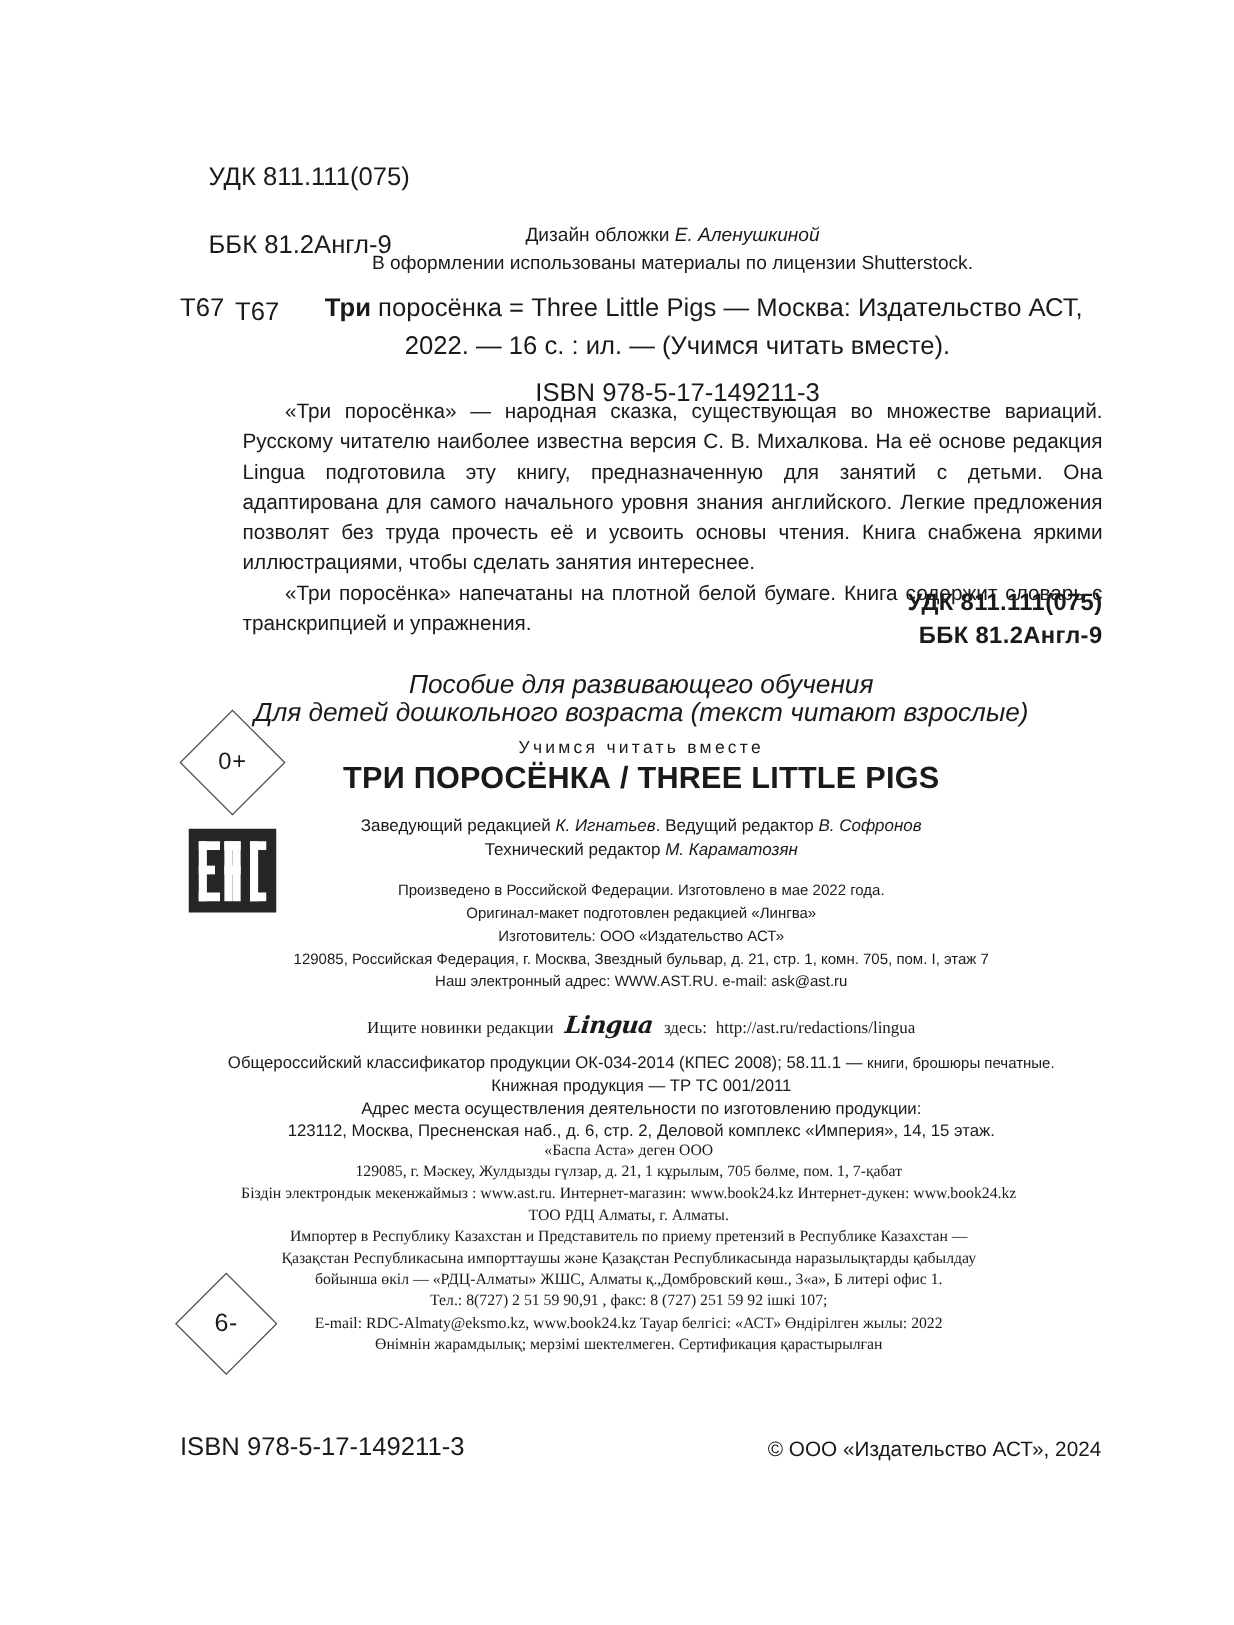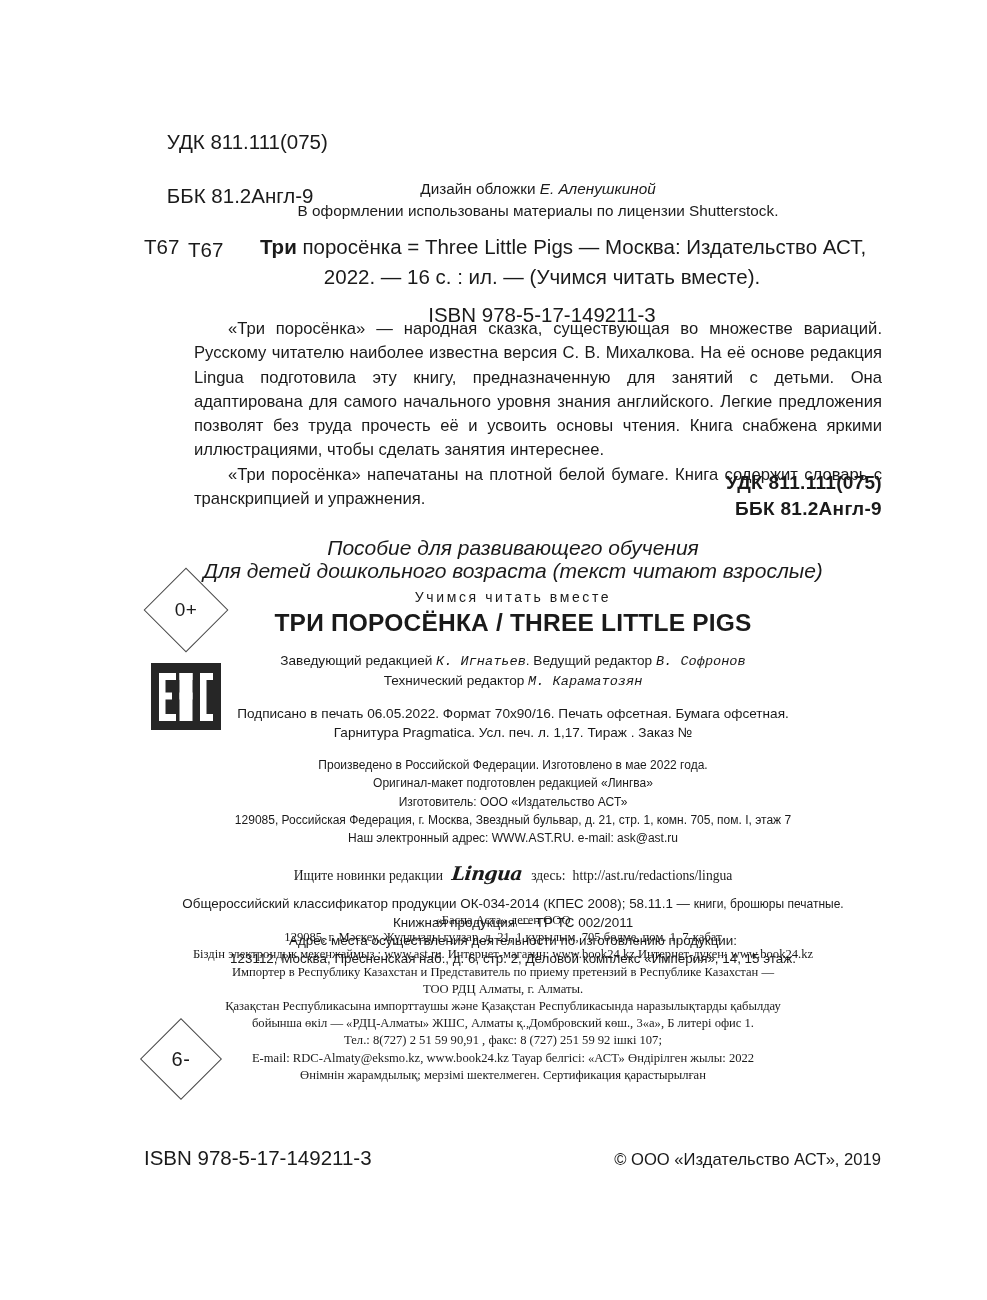--- a/index.html
+++ b/index.html
@@ -118,21 +118,21 @@
     font-weight: bold;
     line-height: 30px;
     letter-spacing: 0.2px;
     margin-top: 1px;
   }
   .editors {
     margin-top: 14px;
     font-size: 13.6px;
     line-height: 18.5px;
   }
-  .editors i { font-style: italic; font-family: Liberation Mono, monospace; }
+  .editors i { font-style: italic; }
   .print-info {
     margin-top: 14px;
     font-size: 13.6px;
     line-height: 18.5px;
   }
   .producer {
     margin-top: 14px;
     font-size: 12px;
     line-height: 18.3px;
   }
@@ -294,63 +294,59 @@
       <div>Для детей дошкольного возраста (текст читают взрослые)</div>
     </div>
     <div class="series-line">Учимся читать вместе</div>
     <div class="main-title">ТРИ ПОРОСЁНКА / THREE LITTLE PIGS</div>
 
     <div class="editors">
       <div><span>Заведующий редакцией </span><i>К. Игнатьев</i><span>. Ведущий редактор </span><i>В. Софронов</i></div>
       <div><span>Технический редактор </span><i>М. Караматозян</i></div>
     </div>
 
-    <div class="print-info">
-      <div>Подписано в печать 06.05.2022. Формат 70х90/16. Печать офсетная. Бумага офсетная.</div>
-      <div>Гарнитура Pragmatica. Усл. печ. л. 1,17. Тираж      .  Заказ №</div>
-    </div>
 
     <div class="producer">
       <div>Произведено в Российской Федерации. Изготовлено в мае 2022 года.</div>
       <div>Оригинал-макет подготовлен редакцией «Лингва»</div>
       <div>Изготовитель: ООО «Издательство АСТ»</div>
       <div>129085, Российская Федерация, г. Москва, Звездный бульвар, д. 21, стр. 1, комн. 705, пом. I, этаж 7</div>
       <div>Наш электронный адрес: WWW.AST.RU. e-mail: ask@ast.ru</div>
     </div>
 
     <div class="lingua-line">
       <span>Ищите новинки редакции</span>
       <span class="lingua-logo">Lingua</span>
       <span>здесь:</span>
       <span class="lingua-url">http://ast.ru/redactions/lingua</span>
     </div>
 
     <div class="classifier">
       <div><span>Общероссийский классификатор продукции ОК-034-2014 (КПЕС 2008); 58.11.1 — </span><span class="small">книги, брошюры печатные.</span></div>
-      <div>Книжная продукция — ТР ТС 002/2011</div>
+      <div>Книжная продукция — ТР ТС 001/2011</div>
       <div>Адрес места осуществления деятельности по изготовлению продукции:</div>
       <div>123112, Москва, Пресненская наб., д. 6, стр. 2, Деловой комплекс «Империя», 14, 15 этаж.</div>
     </div>
   </div>
 
   <div class="kz-block">
     <div class="grp">
       <div>«Баспа Аста» деген ООО</div>
       <div>129085, г. Мәскеу, Жулдызды гүлзар, д. 21, 1 кұрылым, 705 бөлме, пом. 1, 7-қабат</div>
       <div>Біздін электрондык мекенжаймыз : www.ast.ru. Интернет-магазин: www.book24.kz Интернет-дукен: www.book24.kz</div>
+      <div>ТОО РДЦ Алматы, г. Алматы.</div>
       <div>Импортер в Республику Казахстан и Представитель по приему претензий в Республике Казахстан —</div>
-      <div>ТОО РДЦ Алматы, г. Алматы.</div>
       <div>Қазақстан Республикасына импорттаушы және Қазақстан Республикасында наразылықтарды қабылдау</div>
       <div>бойынша өкіл — «РДЦ-Алматы» ЖШС, Алматы қ.,Домбровский көш., 3«а», Б литері офис 1.</div>
       <div>Тел.: 8(727) 2 51 59 90,91 , факс: 8 (727) 251 59 92 ішкі 107;</div>
       <div>E-mail: RDC-Almaty@eksmo.kz, www.book24.kz Тауар белгісі: «АСТ» Өндірілген жылы: 2022</div>
       <div>Өнімнін жарамдылық; мерзімі шектелмеген. Сертификация қарастырылған</div>
     </div>
   </div>
 
   <div class="diamond" id="mark6">
     <span>6-</span>
   </div>
 
   <div class="footer-isbn">ISBN 978-5-17-149211-3</div>
-  <div class="footer-copy">© ООО «Издательство АСТ», 2019</div>
+  <div class="footer-copy">© ООО «Издательство АСТ», 2024</div>
 
 </div>
 
 </body></html>

